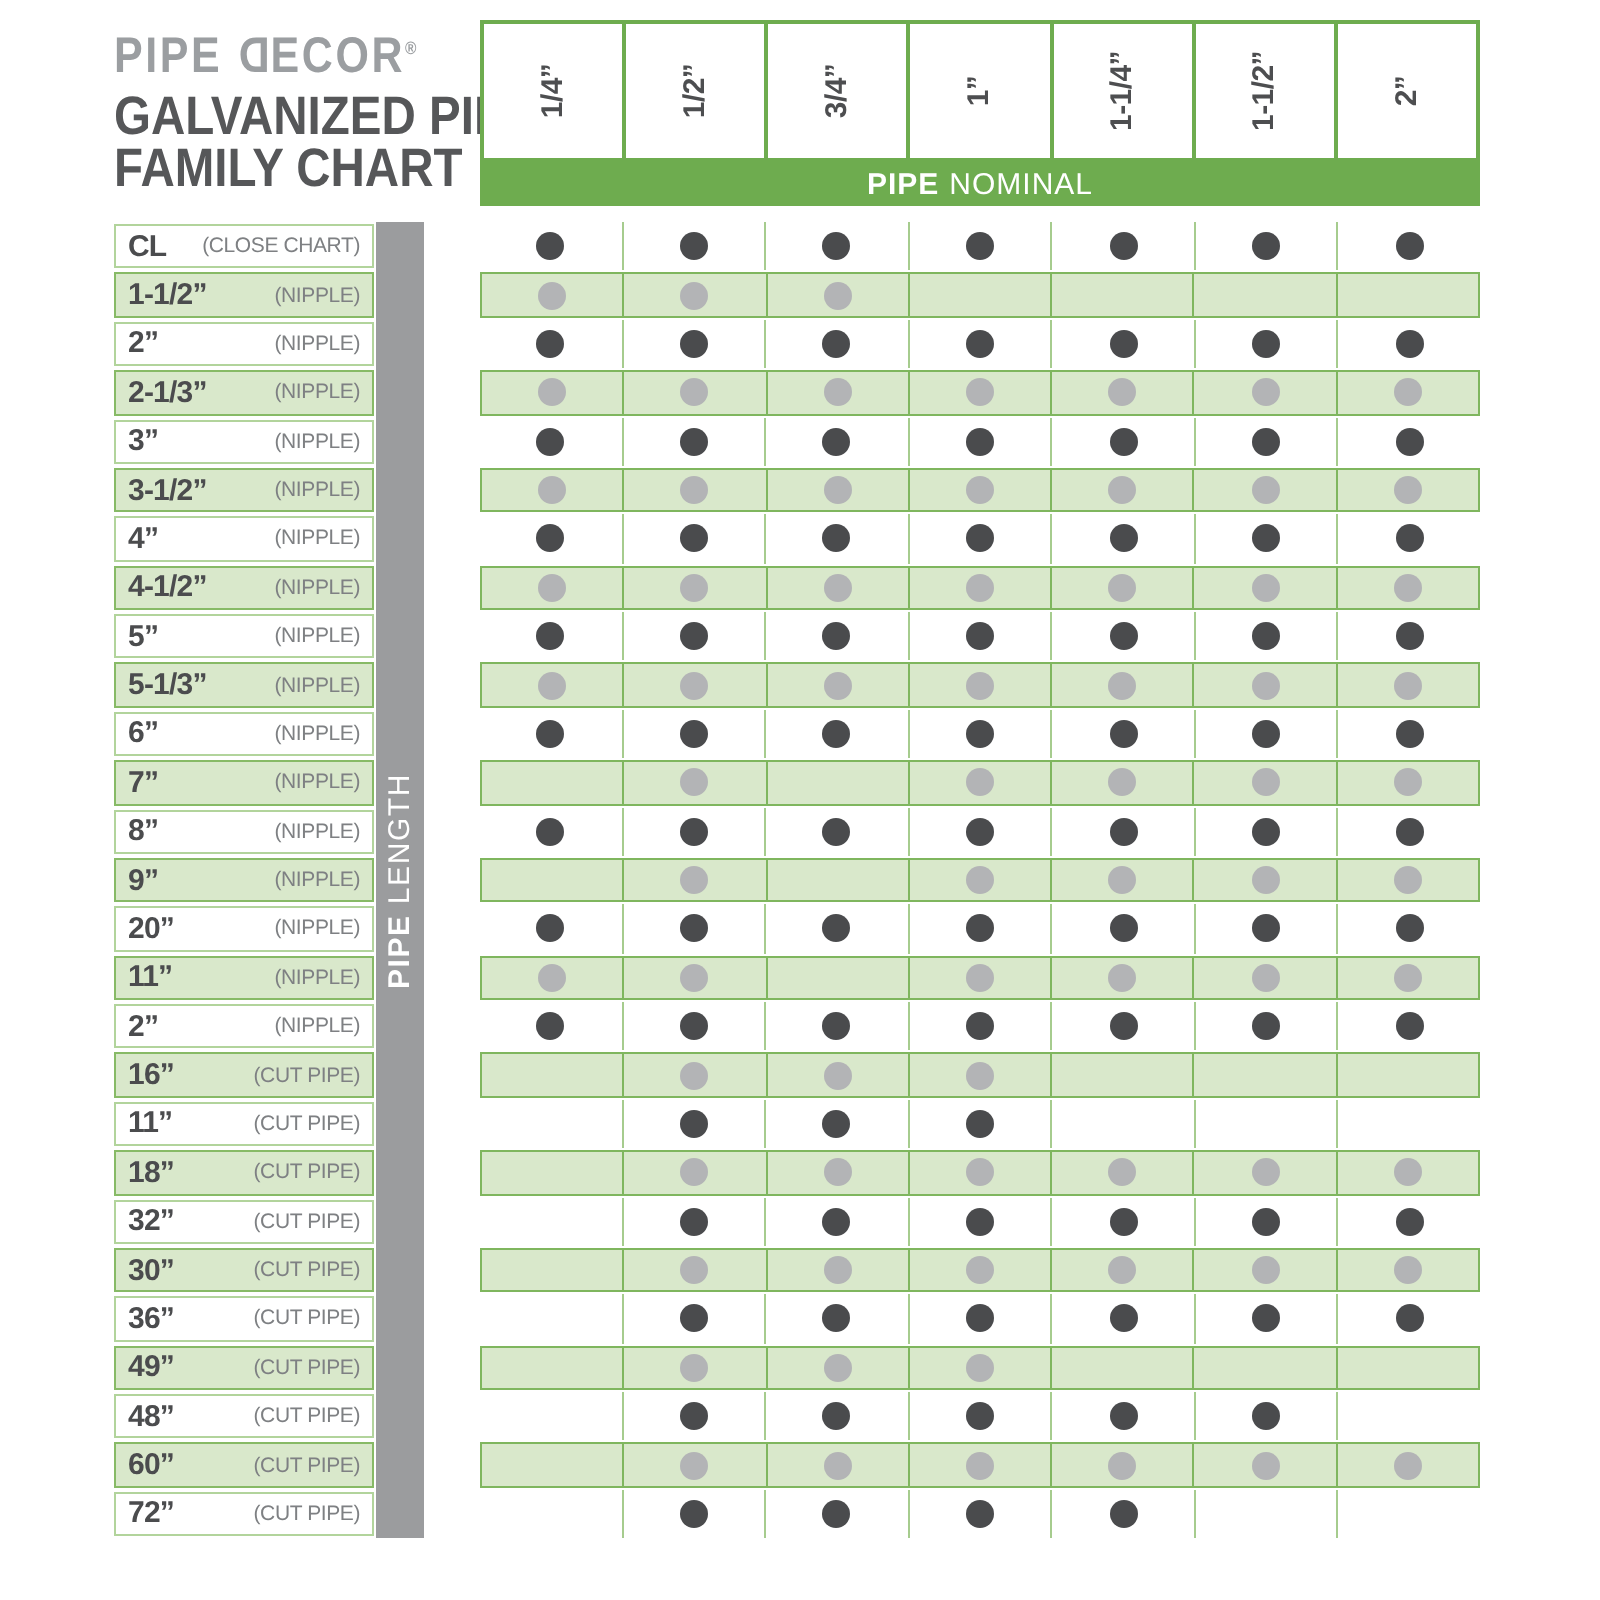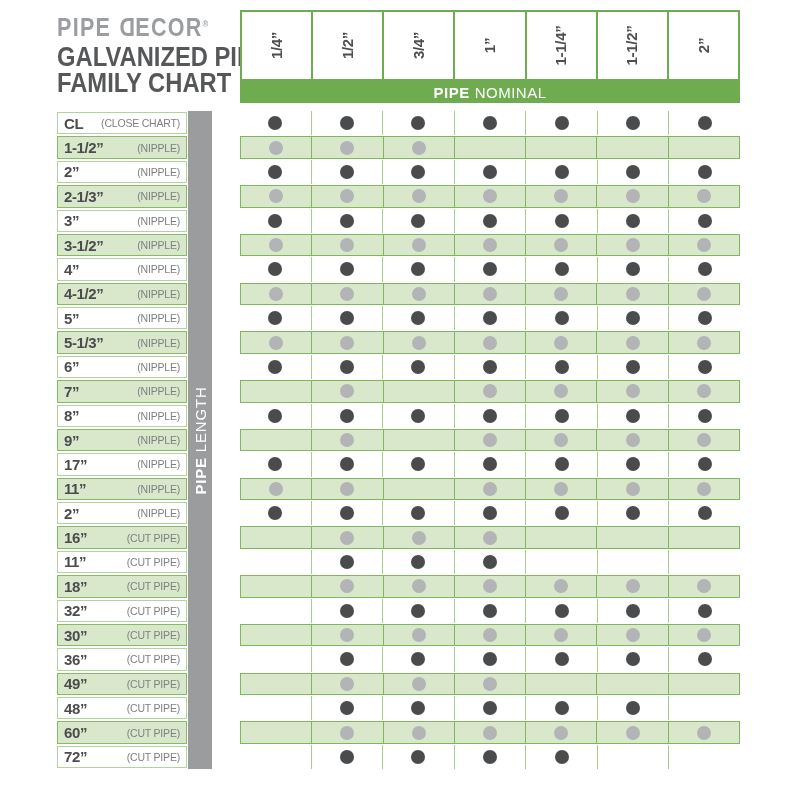--- a/index.html
+++ b/index.html
@@ -505,21 +505,21 @@
           <div class="cell">
             <div class="dot"></div>
           </div>
           <div class="cell">
             <div class="dot"></div>
           </div>
         </div>
   </div>
       <div class="row">
     <div class="label-box">
-      <span class="len">17”</span>
+      <span class="len">20”</span>
       <span class="kind">(NIPPLE)</span>
     </div>
     <div class="dots">
           <div class="cell">
             <div class="dot"></div>
           </div>
           <div class="cell">
             <div class="dot"></div>
           </div>
           <div class="cell">

